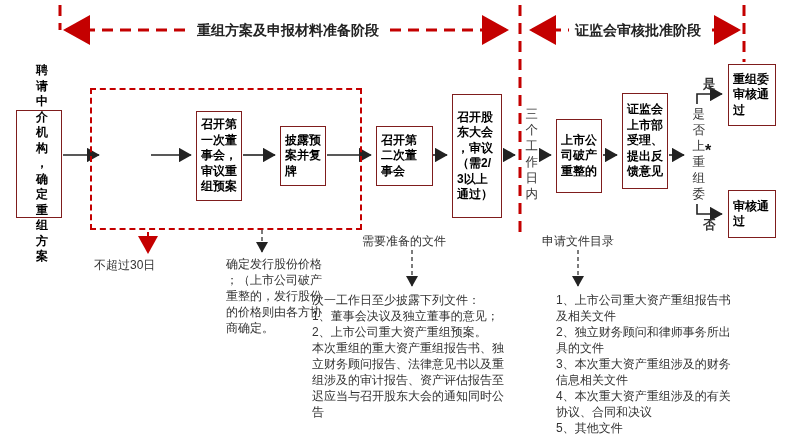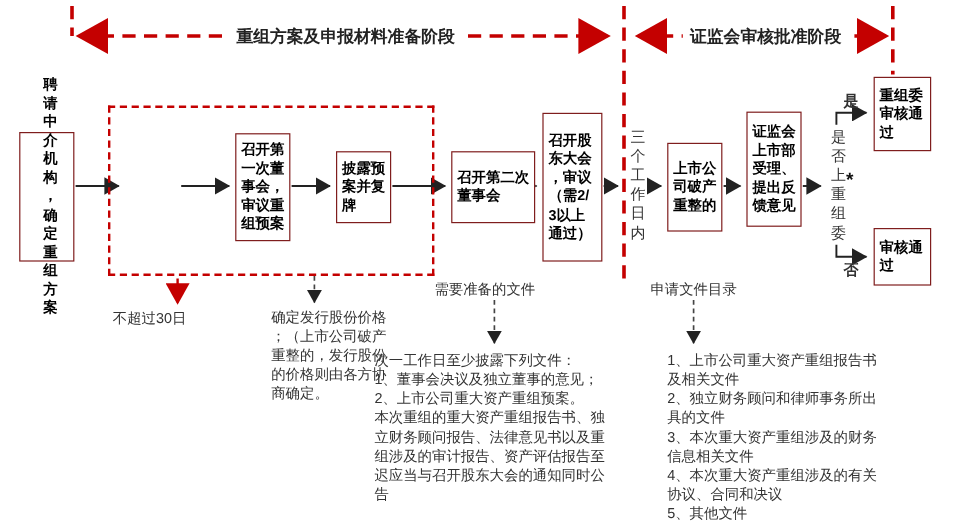--- a/index.html
+++ b/index.html
@@ -79,21 +79,21 @@
   </svg>
 
   <div class="dashed-rect" style="left:90px;top:88px;width:272px;height:142px;"></div>
 
   <div class="phase-label" style="left:191px;top:22px;width:190px;">重组方案及申报材料准备阶段</div>
   <div class="phase-label" style="left:569px;top:22px;width:134px;">证监会审核批准阶段</div>
 
   <div class="box" style="left:16px;top:110px;width:46px;height:108px;padding-left:19px;">聘请中介机构，确定重组方案</div>
   <div class="box" style="left:196px;top:111px;width:46px;height:90px;">召开第一次董事会，审议重组预案</div>
   <div class="box" style="left:280px;top:126px;width:46px;height:60px;">披露预案并复牌</div>
-  <div class="box" style="left:376px;top:126px;width:70px;height:60px;">召开第二次董事会</div>
+  <div class="box" style="left:376px;top:126px;width:57px;height:60px;">召开第二次董事会</div>
   <div class="box" style="left:452px;top:94px;width:50px;height:124px;">召开股东大会，审议（需2/3以上通过）</div>
 
   <div class="vtext" style="left:523px;top:106px;width:15px;height:100px;">三个工作日内</div>
 
   <div class="box" style="left:556px;top:119px;width:46px;height:74px;">上市公司破产重整的</div>
   <div class="box" style="left:622px;top:93px;width:46px;height:96px;">证监会上市部受理、提出反馈意见</div>
 
   <div class="vtext" style="left:690px;top:106px;width:15px;height:100px;">是否上重组委</div>
 
   <div class="box" style="left:728px;top:64px;width:48px;height:62px;">重组委审核通过</div>

